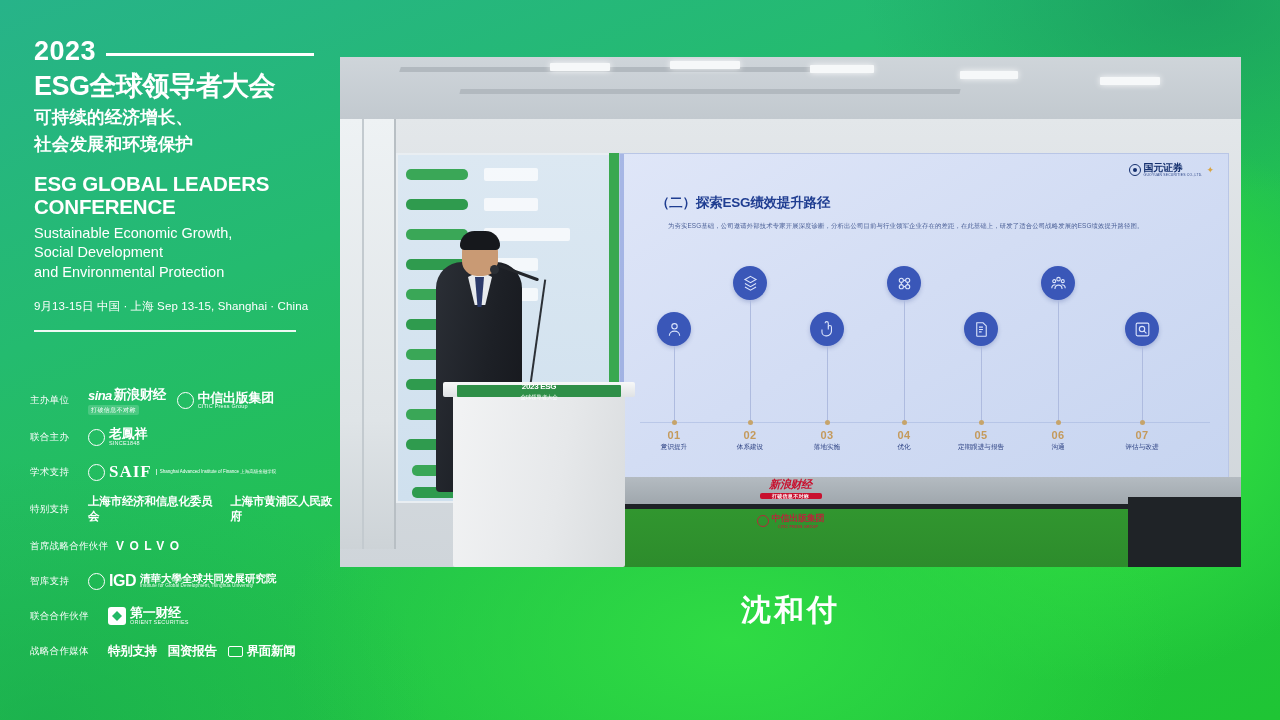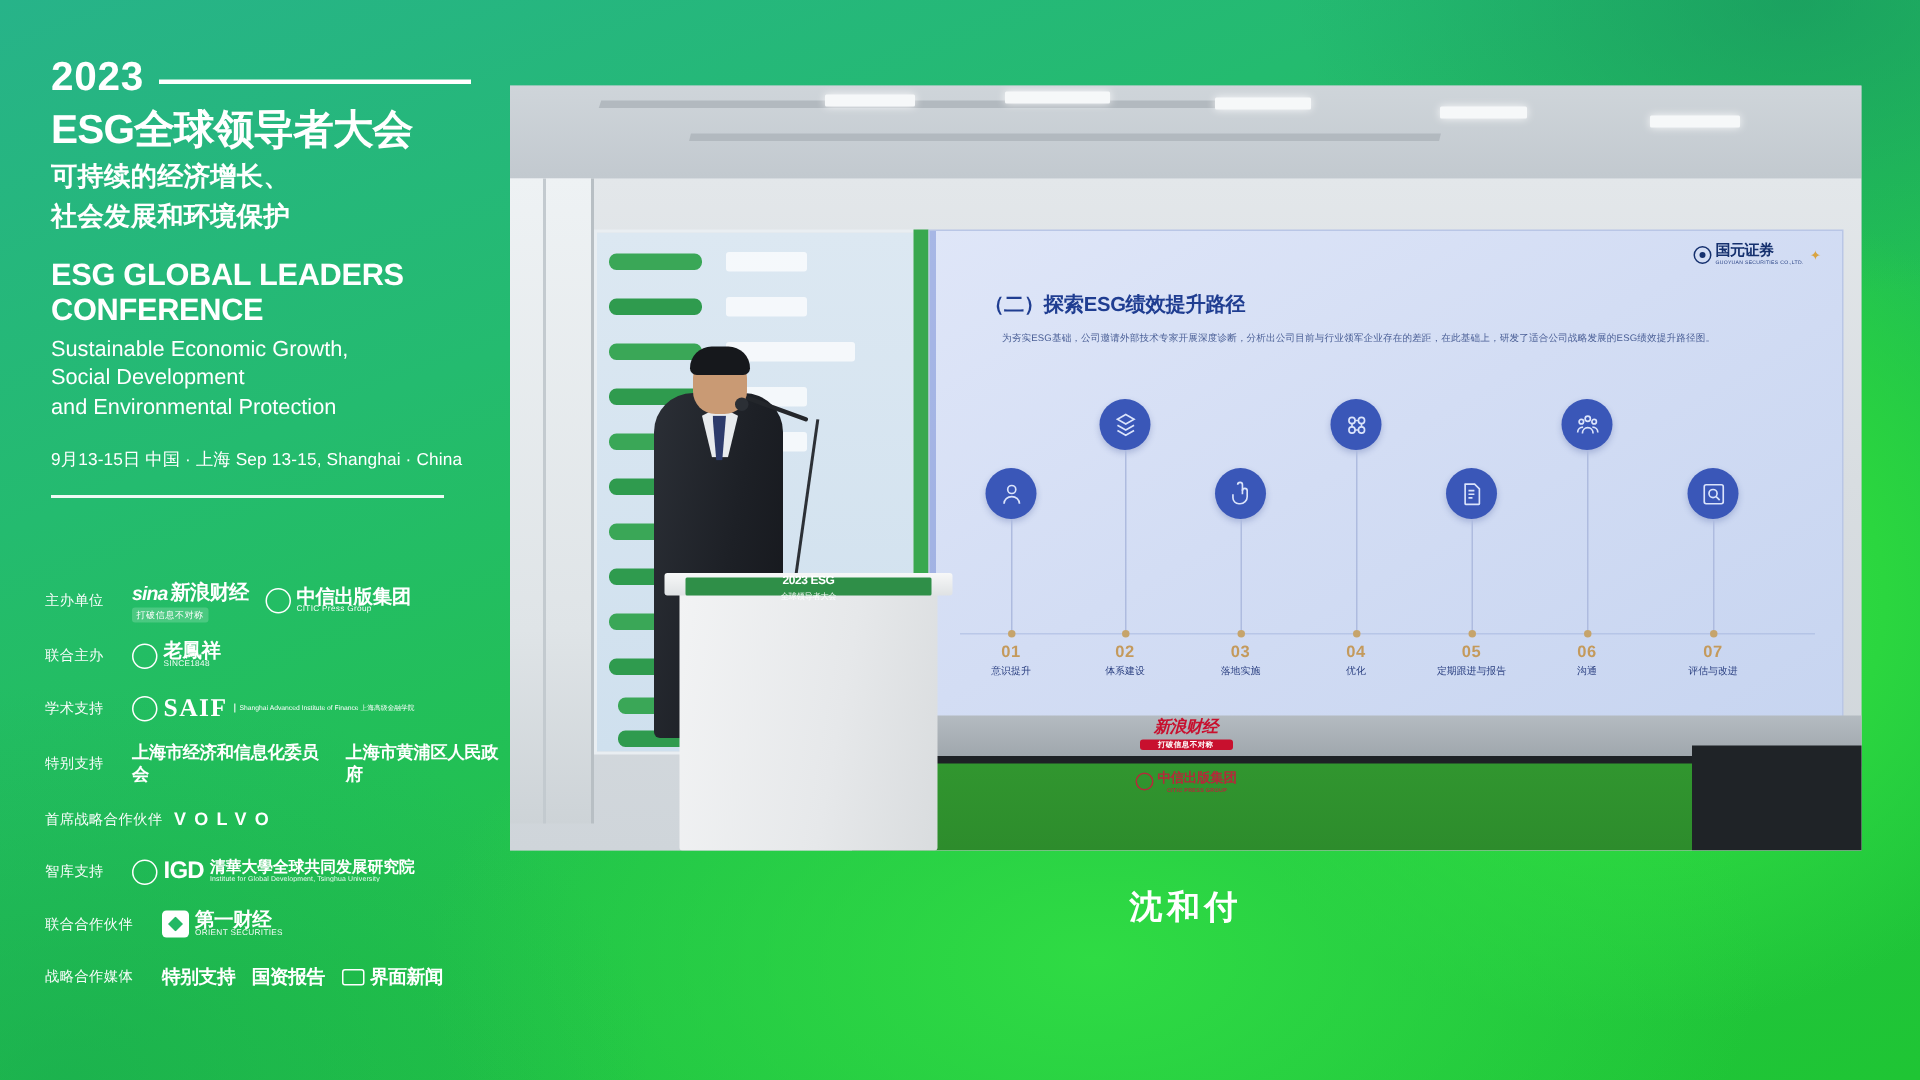--- a/index.html
+++ b/index.html
@@ -282,21 +282,21 @@
   }
   #stage-right-dark{
     position:absolute; left:788px; top:440px; width:120px; height:70px;
     background:#1f2327;
   }
 
   
   #speaker-caption{
     position:absolute; left:340px; top:590px; width:901px; text-align:center; color:#fff;
   }
-  #sp-name{ font-size:22px; font-weight:bold; letter-spacing:3px; }
+  #sp-name{ font-size:30px; font-weight:bold; letter-spacing:3px; }
   #sp-title{ font-size:15.5px; margin-top:10px; letter-spacing:1.5px; }
 </style>
 </head>
 <body>
 
 <div id="bg-base"></div>
 <div id="bg-glow-right"></div>
 <div id="bg-glow-bottom"></div>
 <div id="bg-dark-tr"></div>
 <div id="bg-dark-bl"></div>

